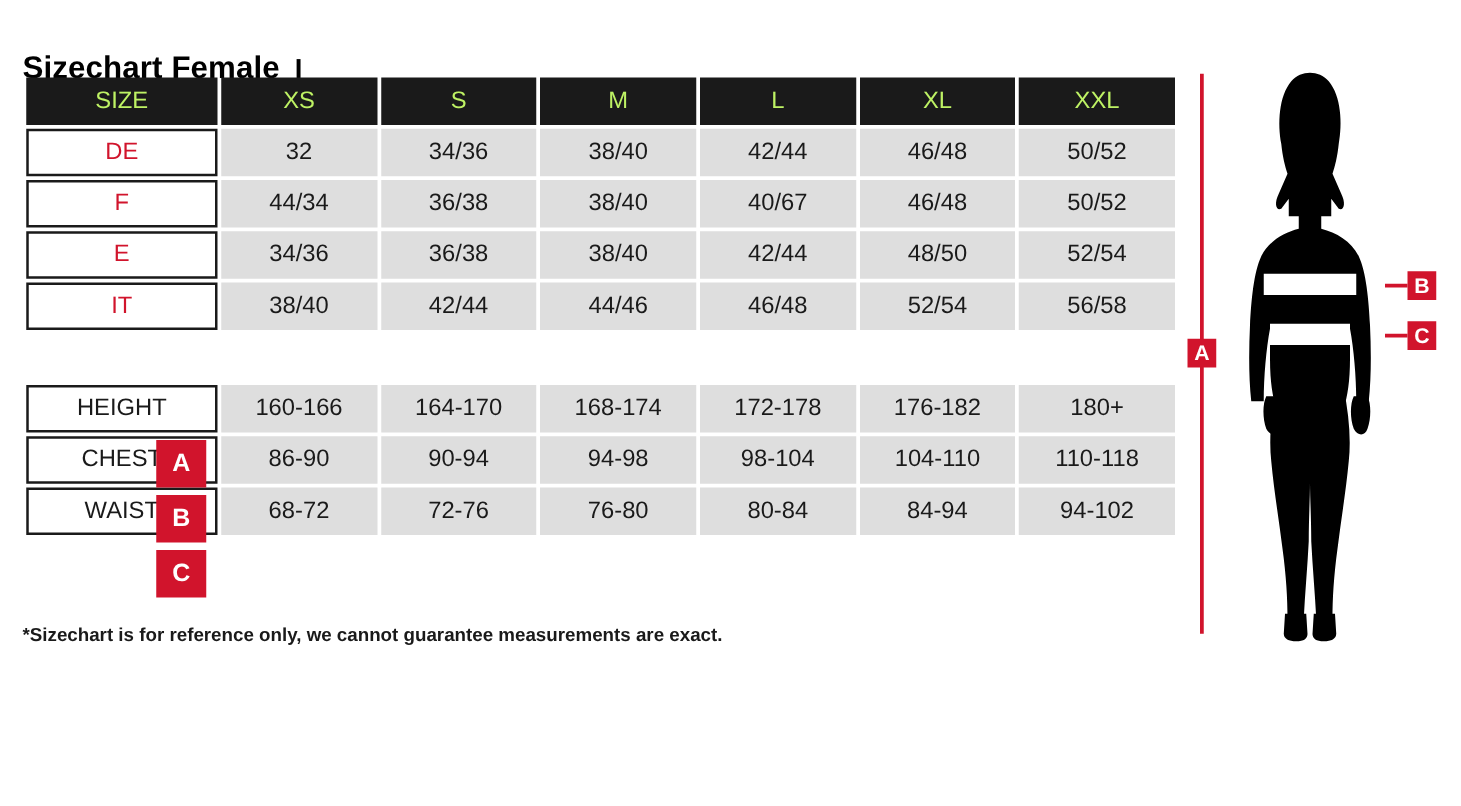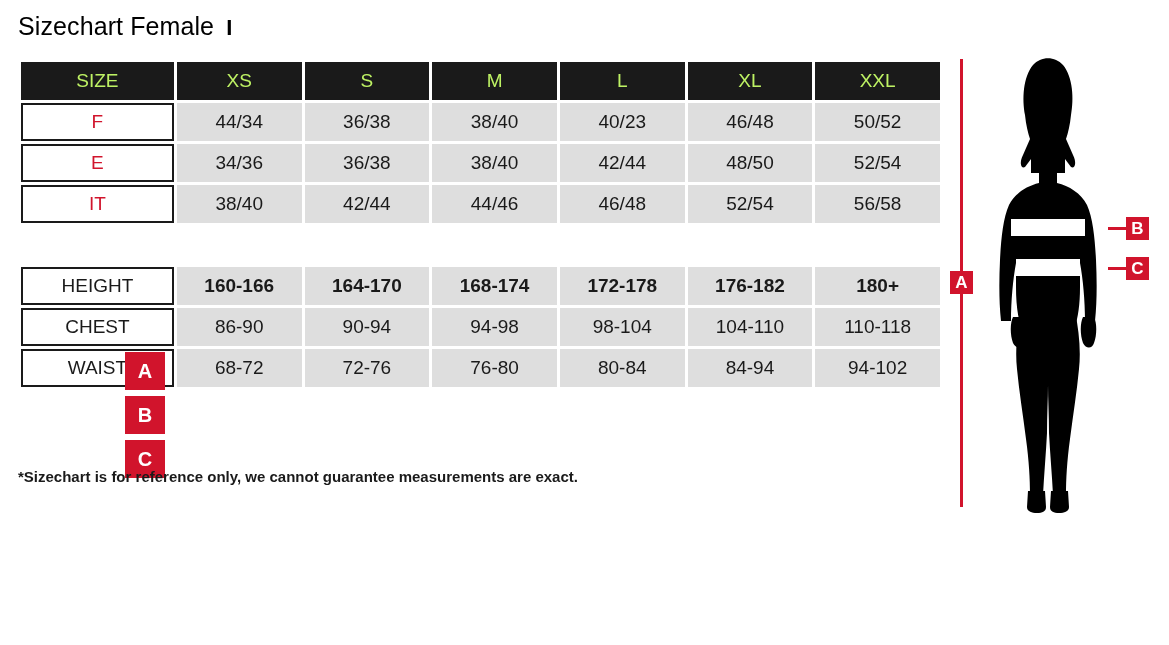--- a/index.html
+++ b/index.html
@@ -20,22 +20,23 @@
   .title-row {
     position: absolute;
     left: 18px;
     top: 12px;
     display: flex;
     align-items: baseline;
     white-space: nowrap;
   }
   .title-main {
     font-size: 25px;
-    font-weight: normal;
+    font-weight: bold;
     letter-spacing: 0.1px;
+    margin-top: 28px;
   }
   .title-sep {
     font-size: 22px;
     font-weight: bold;
     margin: 0 10px 0 12px;
   }
   .title-sub {
     font-size: 24px;
     font-weight: normal;
   }
@@ -76,21 +77,21 @@
     font-weight: bold;
     font-size: 20px;
     box-sizing: border-box;
     height: 38px;
   }
   .cell-grey {
     background: #dedede;
     color: #1a1a1a;
   }
   .cell-grey.bold {
-    font-weight: bold;
+    font-weight: normal;
     margin-left: 18px;
   }
 
   
   .meas-label {
     background: #ffffff;
     border: 2px solid #1a1a1a;
     box-sizing: border-box;
     font-weight: bold;
     font-size: 19px;
@@ -98,21 +99,21 @@
     text-align: left;
     padding-left: 14px;
     width: 108px;
   }
   .spacer-row td { height: 12px; padding: 0; border: none; background: transparent; }
 
   
   .footnote {
     position: absolute;
     left: 18px;
-    top: 468px;
+    top: 500px;
     font-size: 15px;
     font-weight: bold;
     color: #1a1a1a;
   }
 
   
   .figure-zone {
     position: absolute;
     left: 945px;
     top: 55px;
@@ -179,27 +180,36 @@
       <tr>
         <th class="hdr-black">SIZE</th>
         <th class="hdr-black">XS</th>
         <th class="hdr-black">S</th>
         <th class="hdr-black">M</th>
         <th class="hdr-black">L</th>
         <th class="hdr-black">XL</th>
         <th class="hdr-black">XXL</th>
       </tr>
 
+      <tr>
+        <td class="lbl-red">DE</td>
+        <td class="cell-grey">32</td>
+        <td class="cell-grey">34/36</td>
+        <td class="cell-grey">38/40</td>
+        <td class="cell-grey">42/44</td>
+        <td class="cell-grey">46/48</td>
+        <td class="cell-grey">50/52</td>
+      </tr>
 
       <tr>
         <td class="lbl-red">F</td>
         <td class="cell-grey">44/34</td>
         <td class="cell-grey">36/38</td>
         <td class="cell-grey">38/40</td>
-        <td class="cell-grey">40/23</td>
+        <td class="cell-grey">40/67</td>
         <td class="cell-grey">46/48</td>
         <td class="cell-grey">50/52</td>
       </tr>
 
       <tr>
         <td class="lbl-red">E</td>
         <td class="cell-grey">34/36</td>
         <td class="cell-grey">36/38</td>
         <td class="cell-grey">38/40</td>
         <td class="cell-grey">42/44</td>

